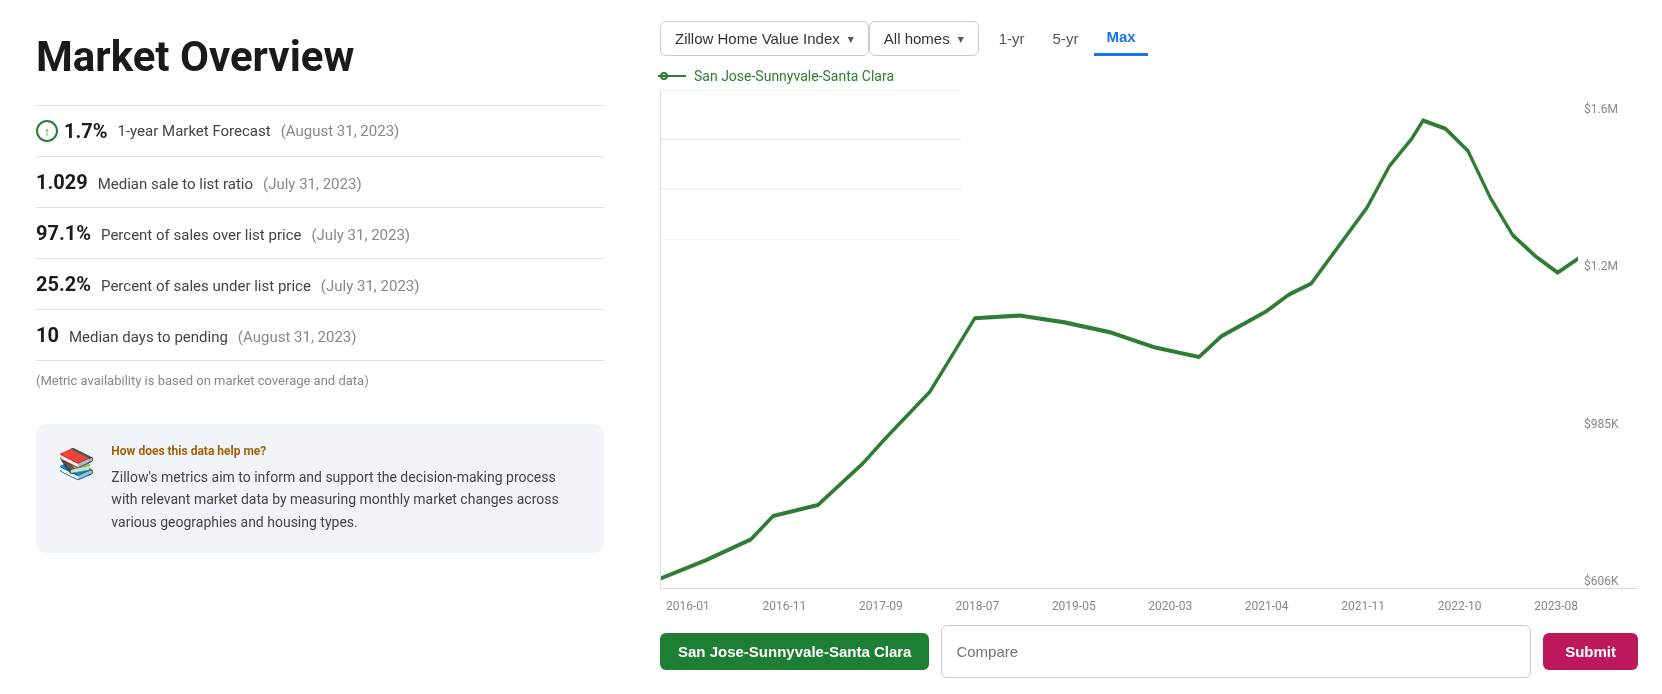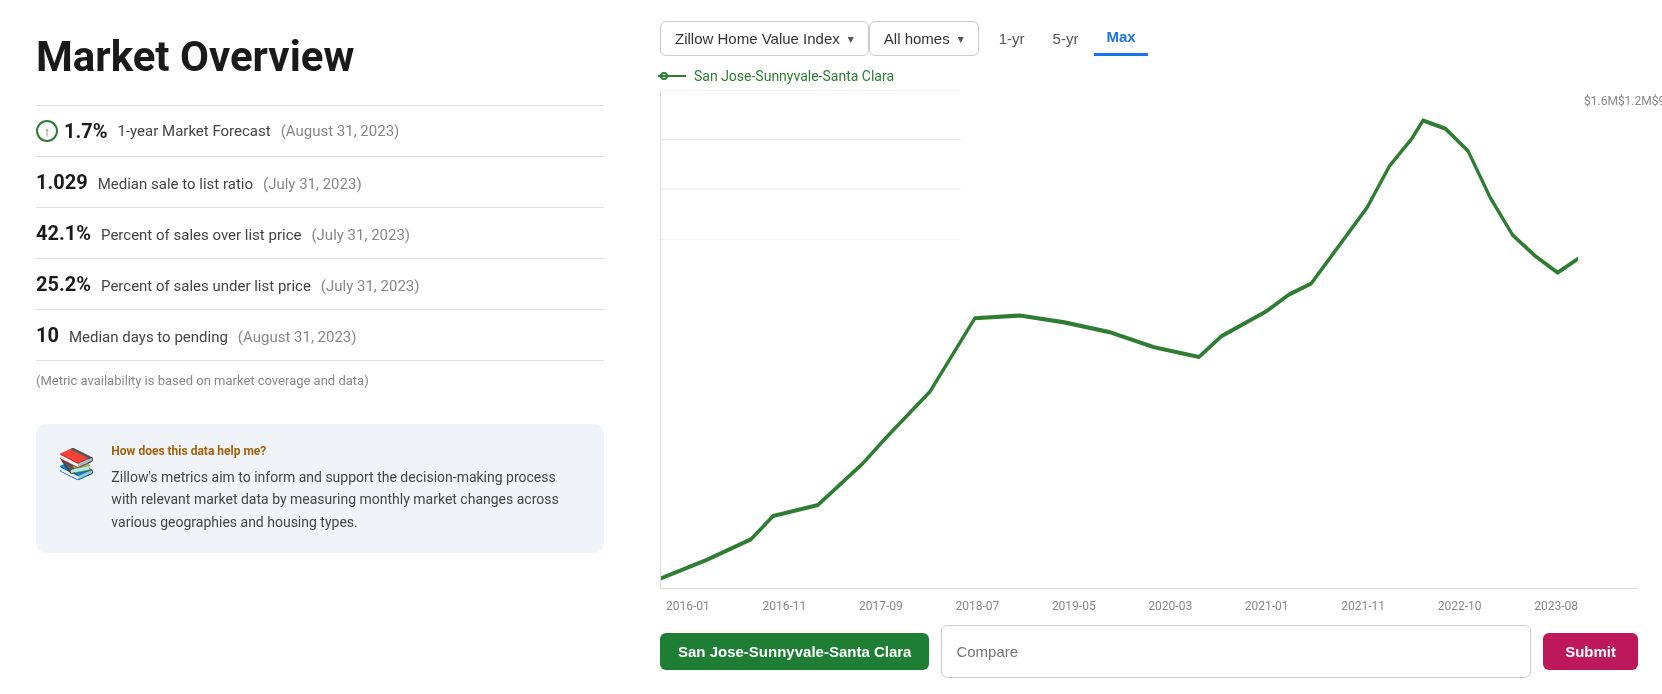--- a/index.html
+++ b/index.html
@@ -167,25 +167,25 @@
     .chart-area {
       flex: 1;
       position: relative;
       border-left: 1px solid #ddd;
       border-bottom: 1px solid #ddd;
       margin-left: 0;
     }
     .y-labels {
       position: absolute;
       right: 0;
-      top: 4px;
+      top: 12px;
       bottom: 0;
       width: 60px;
       display: flex;
-      flex-direction: row;
+      flex-direction: column;
       justify-content: space-between;
       padding: 0 0 0 6px;
     }
     .y-label {
       font-size: 12px;
       color: #888;
       white-space: nowrap;
     }
     .x-labels {
       display: flex;
@@ -259,21 +259,21 @@
       <span class="metric-date">(August 31, 2023)</span>
     </li>
 
     <li class="metric-item">
       <span class="metric-value">1.029</span>
       <span class="metric-label">Median sale to list ratio</span>
       <span class="metric-date">(July 31, 2023)</span>
     </li>
 
     <li class="metric-item">
-      <span class="metric-value">42.1%</span>
+      <span class="metric-value">97.1%</span>
       <span class="metric-label">Percent of sales over list price</span>
       <span class="metric-date">(July 31, 2023)</span>
     </li>
 
     <li class="metric-item">
       <span class="metric-value">25.2%</span>
       <span class="metric-label">Percent of sales under list price</span>
       <span class="metric-date">(July 31, 2023)</span>
     </li>
 
@@ -375,21 +375,21 @@
       </div>
     </div>
 
     <div class="x-labels">
       <span class="x-label">2016-01</span>
       <span class="x-label">2016-11</span>
       <span class="x-label">2017-09</span>
       <span class="x-label">2018-07</span>
       <span class="x-label">2019-05</span>
       <span class="x-label">2020-03</span>
-      <span class="x-label">2021-01</span>
+      <span class="x-label">2021-04</span>
       <span class="x-label">2021-11</span>
       <span class="x-label">2022-10</span>
       <span class="x-label">2023-08</span>
     </div>
   </div>
 
   <div class="bottom-bar">
     <button class="location-tag">San Jose-Sunnyvale-Santa Clara</button>
     <input class="compare-input" type="text" placeholder="Compare" style="">
     <button class="submit-btn">Submit</button>

